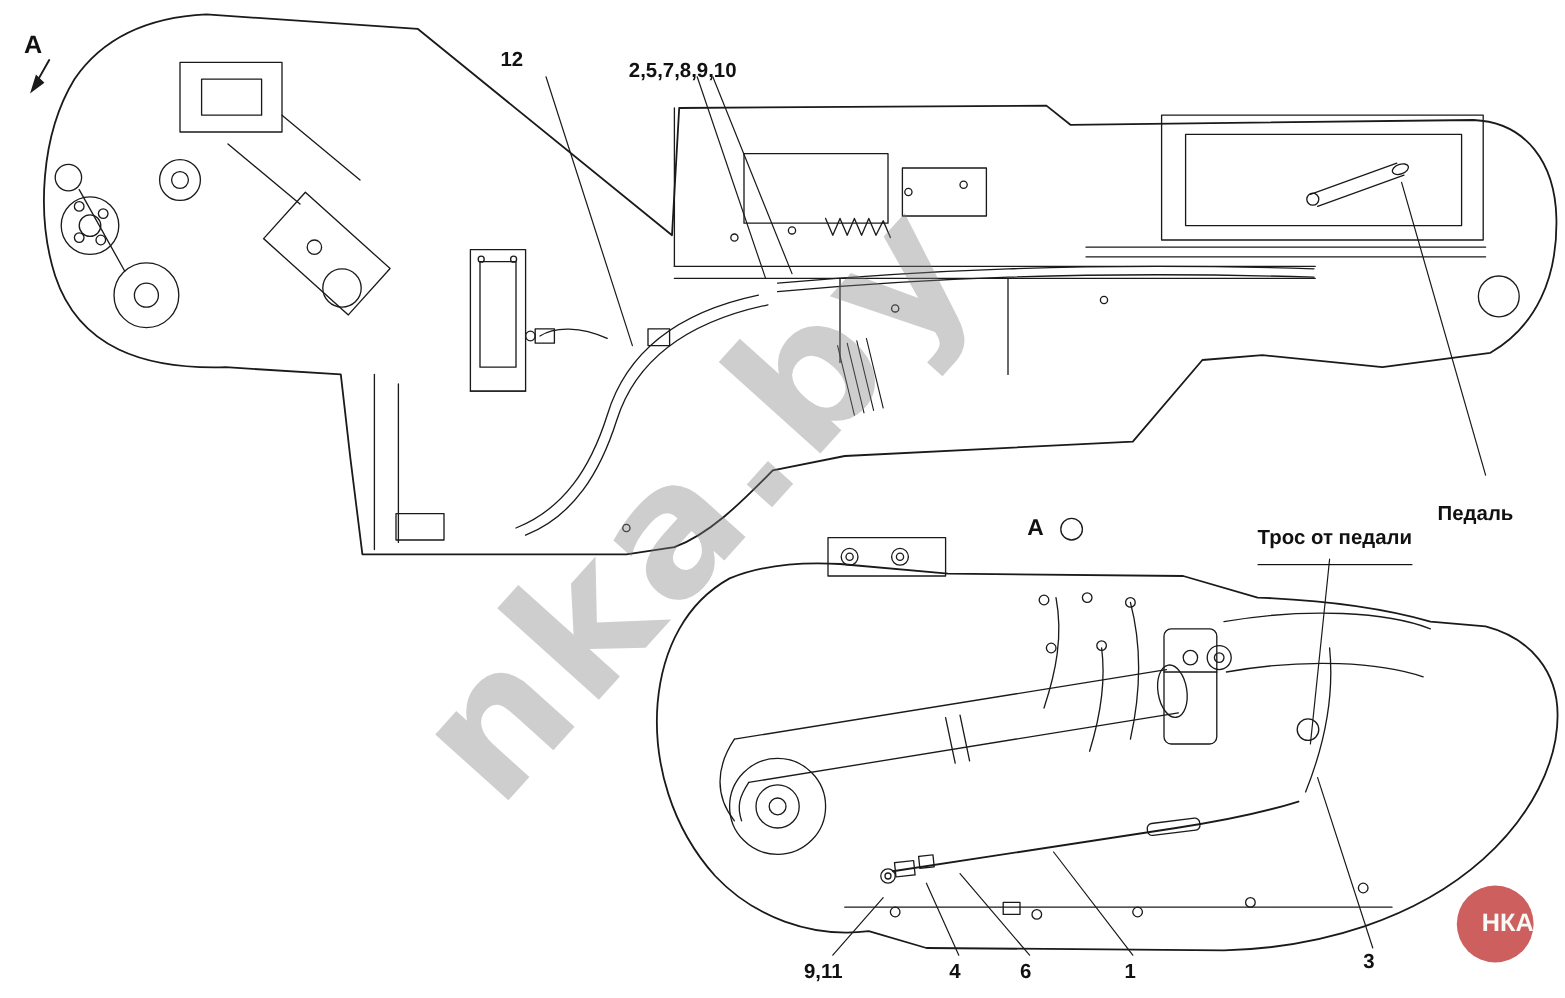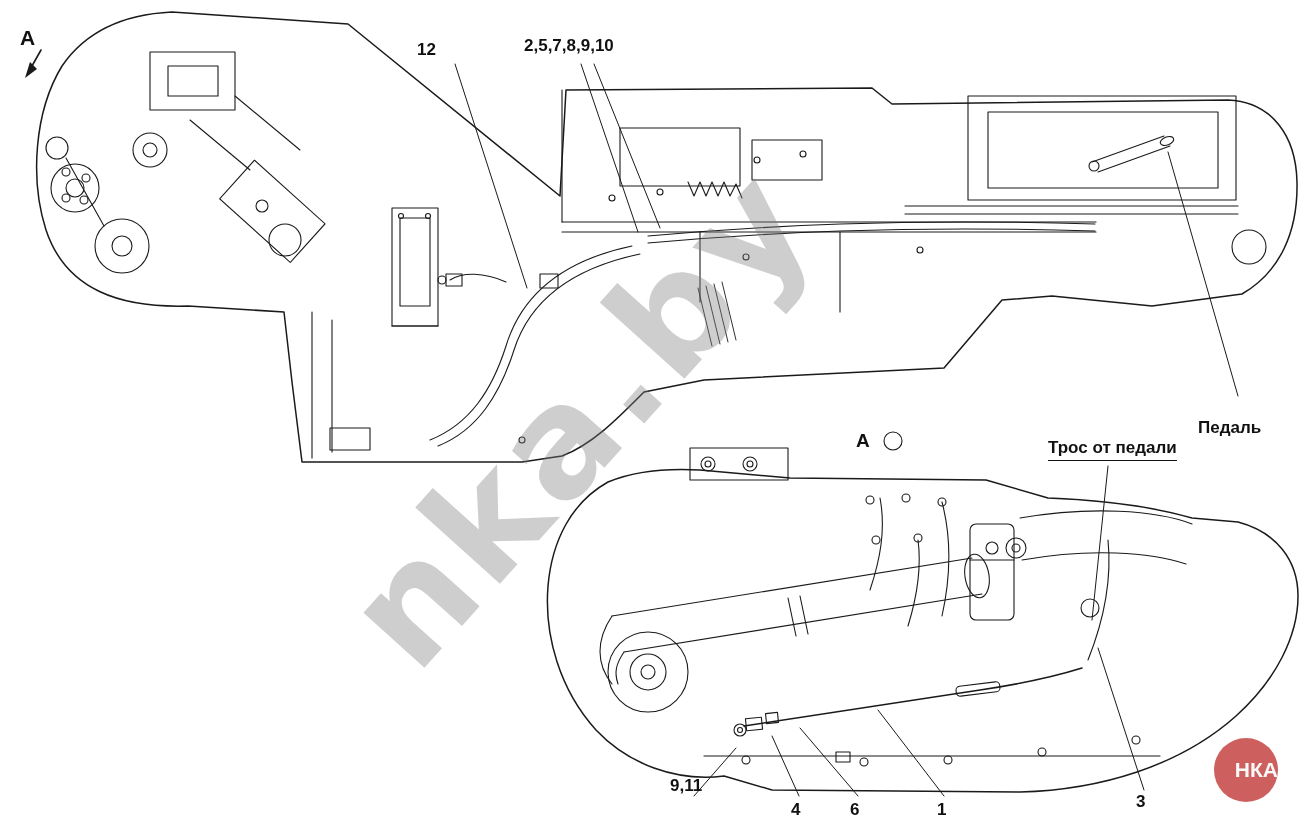--- a/index.html
+++ b/index.html
@@ -2,25 +2,25 @@
 <html><head>
 <meta charset="utf-8">
 <style>
   html,body{margin:0;padding:0;background:#fff;}
   #stage{position:relative;width:1304px;height:832px;background:#ffffff;overflow:hidden;
          font-family:"Liberation Sans",sans-serif;}
   svg{position:absolute;left:0;top:0;}
   .callout{position:absolute;font:bold 17px "Liberation Sans",sans-serif;color:#111;white-space:nowrap;}
   #lbl-view-arrow{left:20px;top:26px;font-size:21px;}
   #lbl-12{left:417px;top:40px;}
-  #lbl-group{left:524px;top:36px;}
+  #lbl-group{left:524px;top:49px;}
   #lbl-pedal{left:1198px;top:418px;}
   #lbl-viewA{left:856px;top:430px;font-size:19px;}
-  #lbl-tros{left:1048px;top:438px;border-bottom:1.5px solid #111;padding-bottom:2px;}
-  #lbl-911{left:670px;top:776px;}
+  #lbl-tros{left:1048px;top:438px;border-bottom:1.5px solid #111;padding-bottom:12px;}
+  #lbl-911{left:670px;top:800px;}
   #lbl-4{left:791px;top:800px;}
   #lbl-6{left:850px;top:800px;}
   #lbl-1{left:937px;top:800px;}
   #lbl-3{left:1136px;top:792px;}
   #watermark{position:absolute;left:250px;top:330px;width:660px;text-align:center;
      transform:rotate(-48deg);font:bold 150px "DejaVu Sans",sans-serif;
      color:rgba(125,125,125,0.38);letter-spacing:6px;pointer-events:none;}
   #logo{position:absolute;right:26px;bottom:30px;display:flex;align-items:center;gap:2px;opacity:.7;}
   #logo .agro{font:bold 48px "Liberation Sans",sans-serif;color:#a8b3aa;letter-spacing:3px;}
   #logo .nka-circle{width:64px;height:64px;border-radius:50%;background:#b91c1c;color:#f4f7f4;

